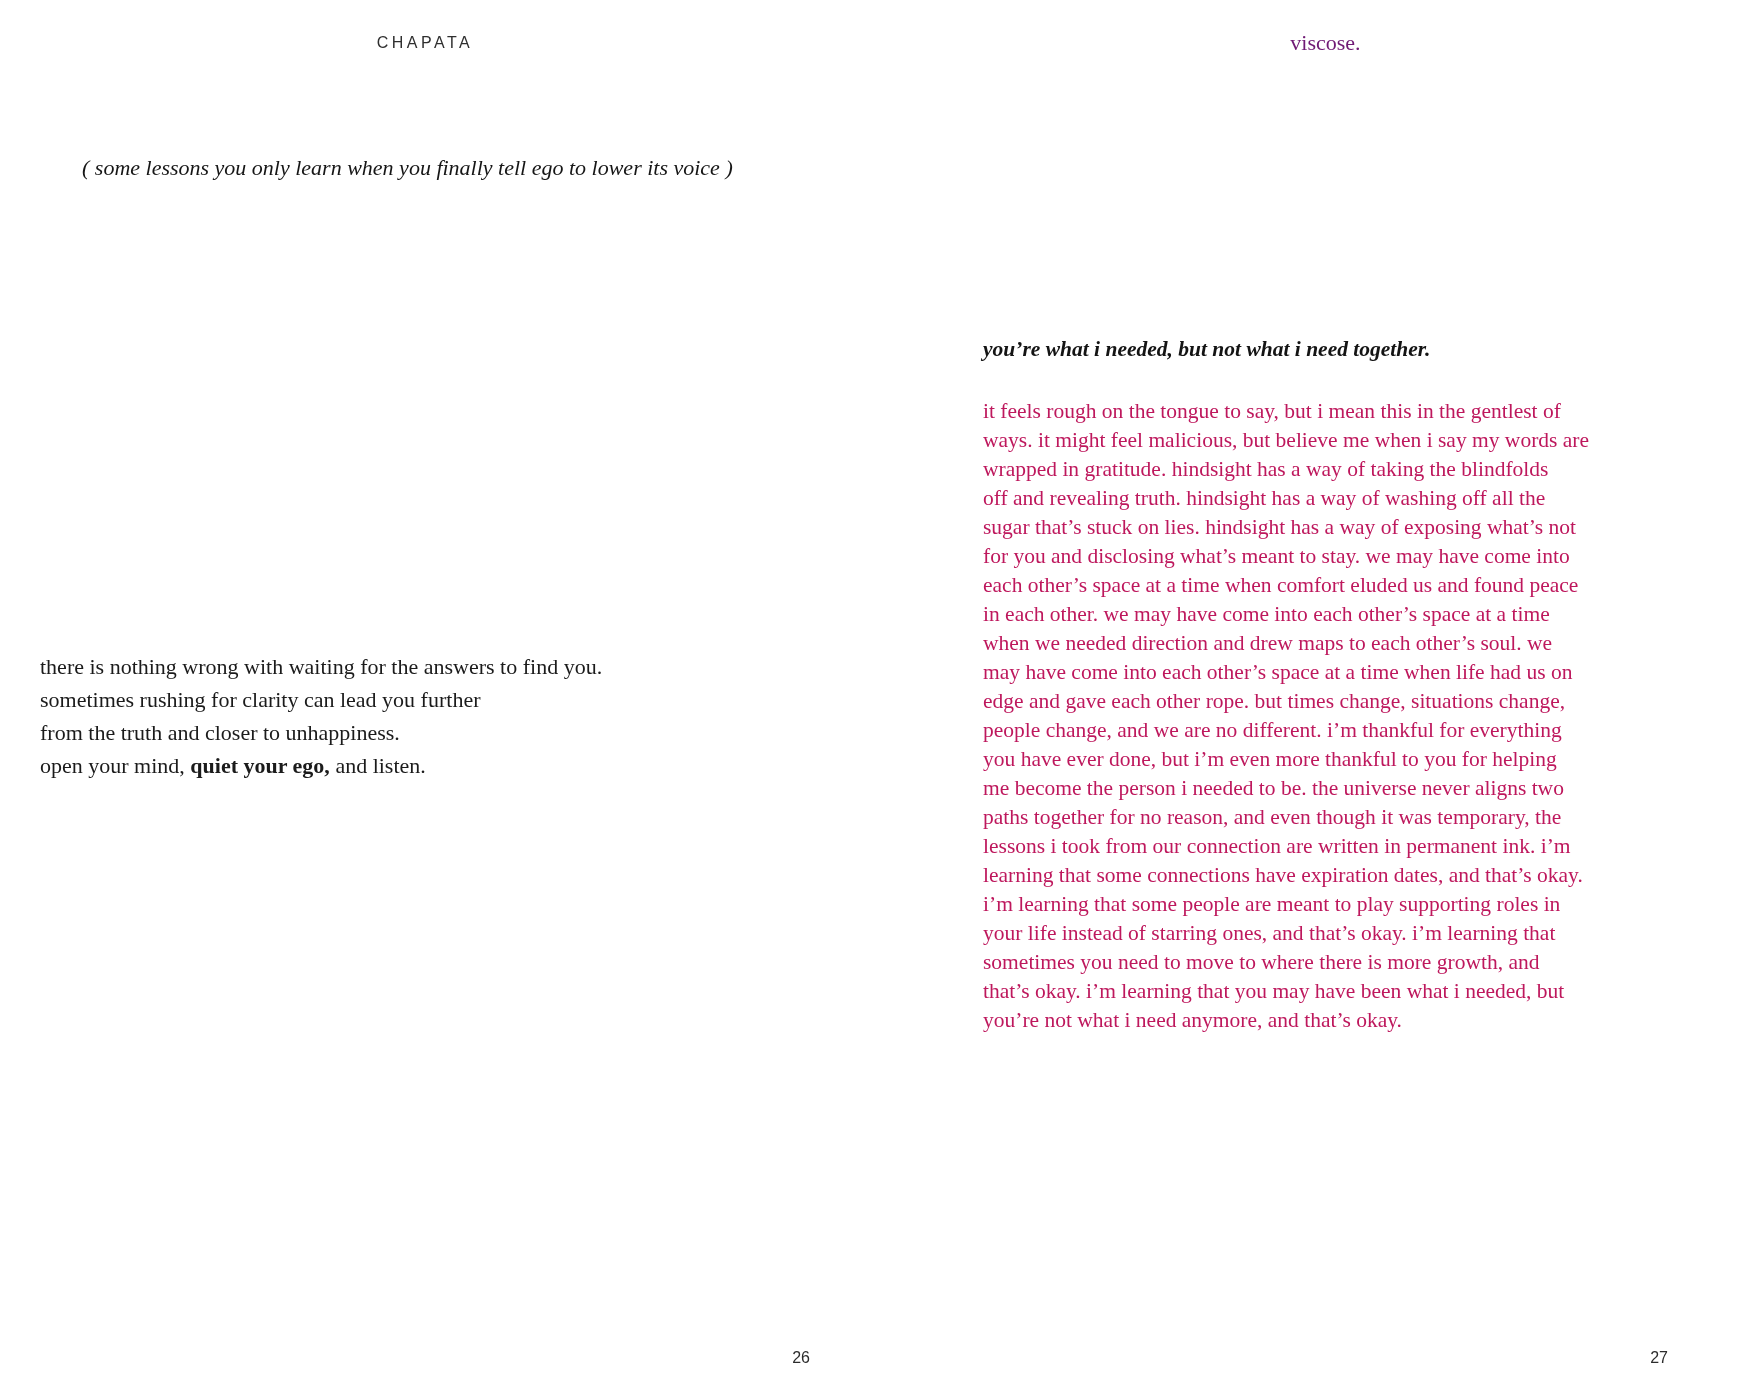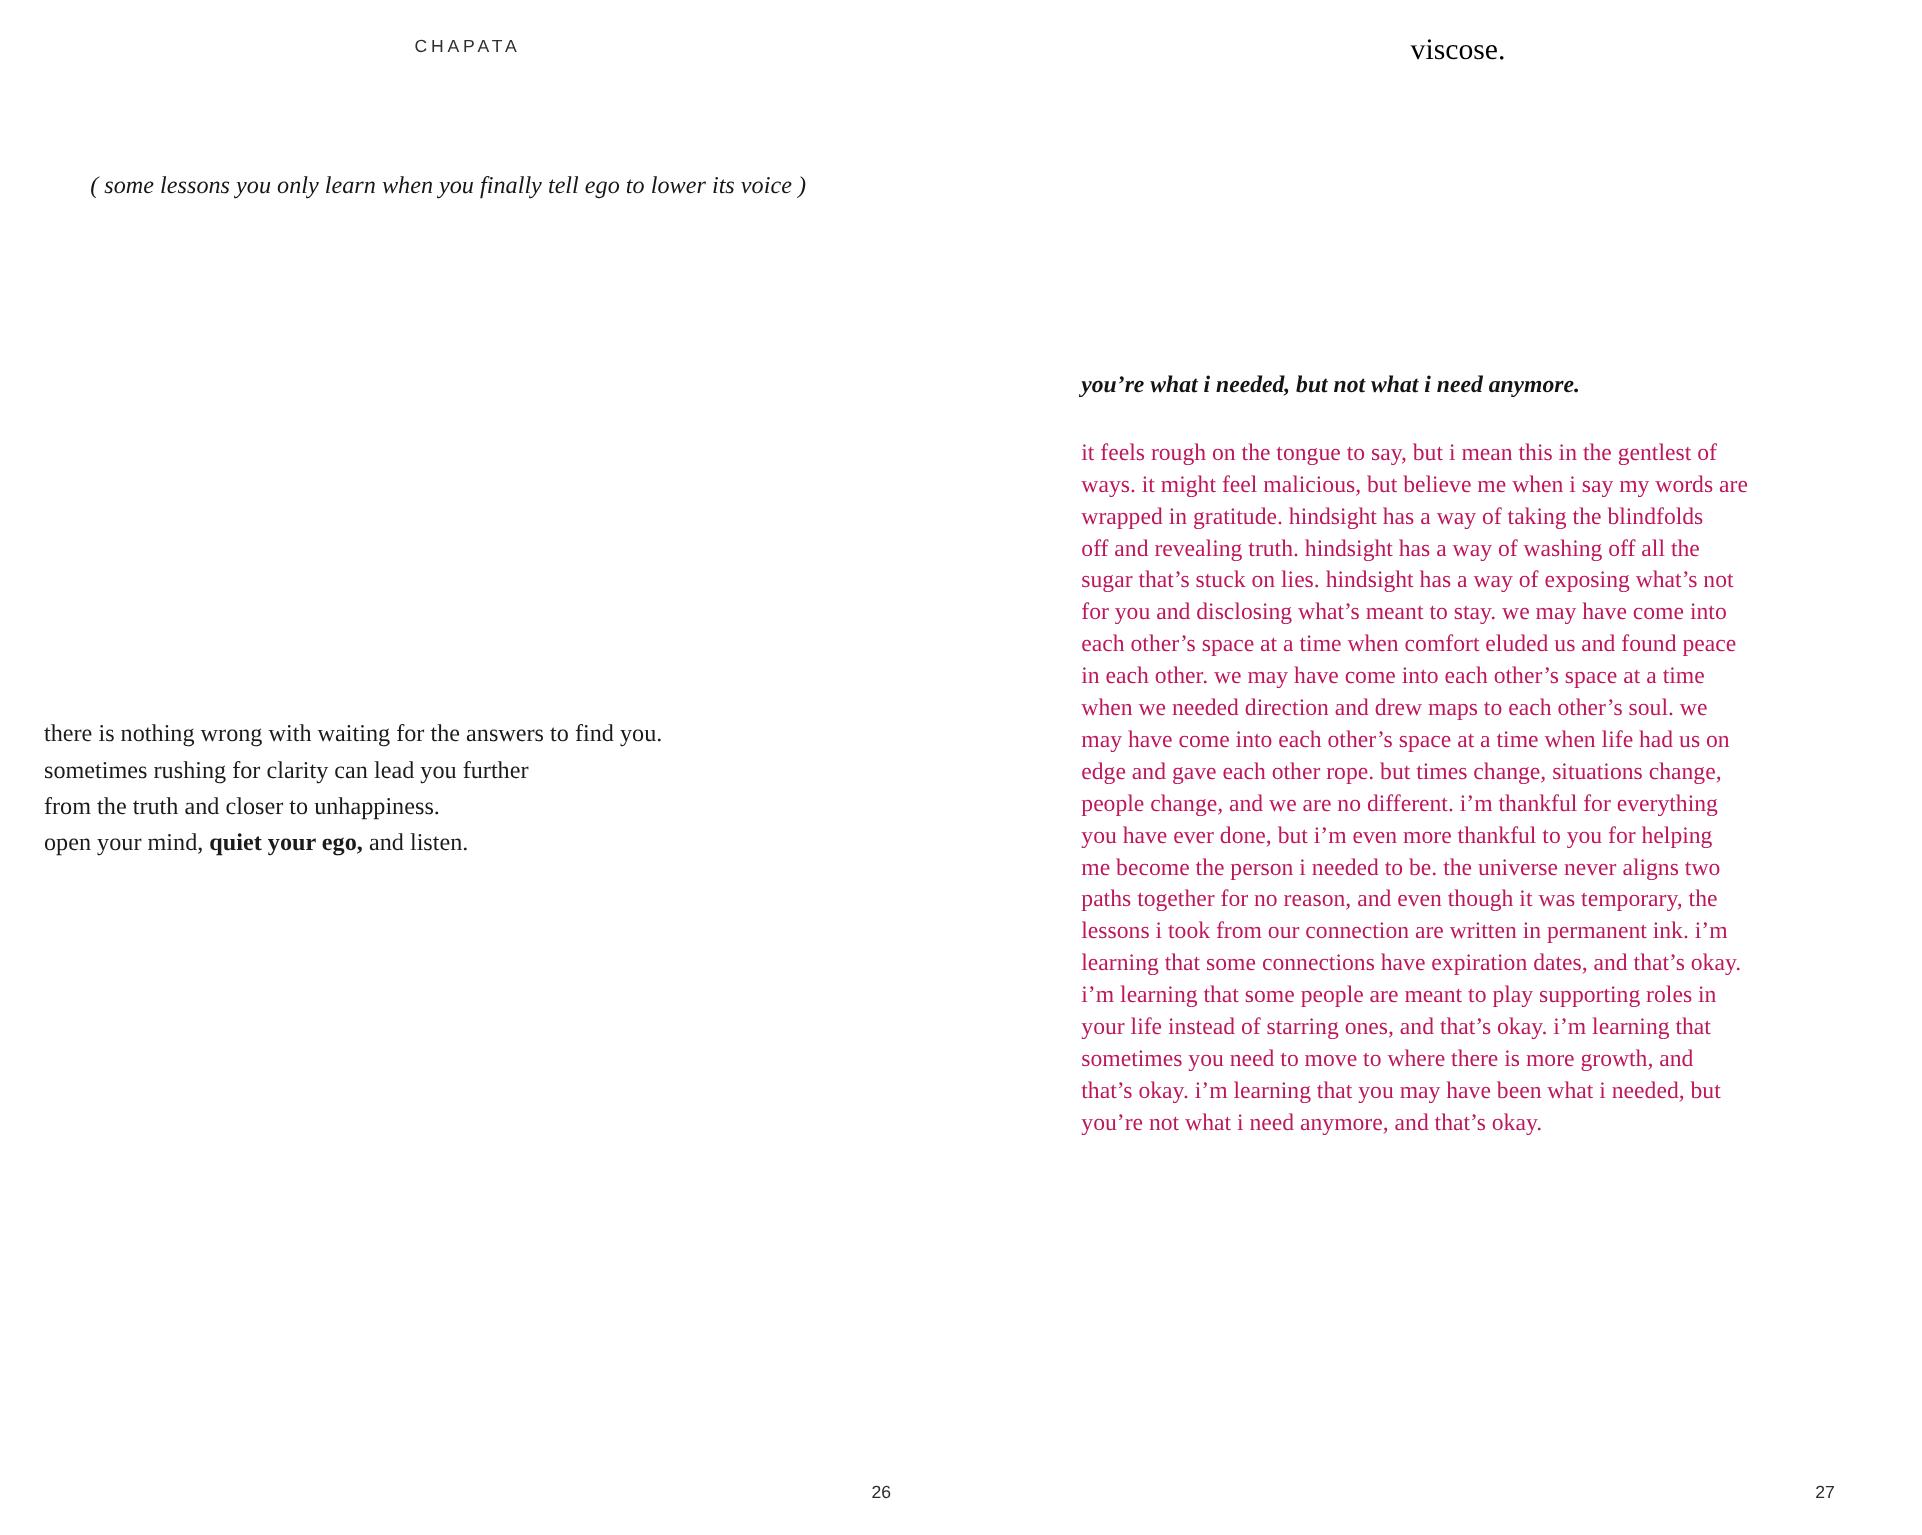--- a/index.html
+++ b/index.html
@@ -70,22 +70,22 @@
   #right-page .page-number { left: 110px; width: 685px; }
 
   
   .running-head-serif {
     position: absolute;
     left: 110px;
     width: 685px;
     top: 30px;
     text-align: center;
     font-family: "Liberation Serif", serif;
-    font-size: 27px;
-    color: #000000;
+    font-size: 22px;
+    color: #701a75;
   }
   .piece-title {
     position: absolute;
     left: 110px;
     top: 337px;
     width: 700px;
     font-style: italic;
     font-weight: bold;
     font-size: 21.5px;
     color: #141414;
@@ -117,21 +117,21 @@
       <div>from the truth and closer to unhappiness.</div>
       <div><span>open your mind, </span><span class="b">quiet your ego,</span><span> and listen.</span></div>
     </div>
 
     <div class="page-number">26</div>
   </div>
 
   <div class="page" id="right-page">
     <div class="running-head-serif">viscose.</div>
 
-    <div class="piece-title">you’re what i needed, but not what i need anymore.</div>
+    <div class="piece-title">you’re what i needed, but not what i need together.</div>
 
     <div class="piece-body">it feels rough on the tongue to say, but i mean this in the gentlest of
 ways. it might feel malicious, but believe me when i say my words are
 wrapped in gratitude. hindsight has a way of taking the blindfolds
 off and revealing truth. hindsight has a way of washing off all the
 sugar that’s stuck on lies. hindsight has a way of exposing what’s not
 for you and disclosing what’s meant to stay. we may have come into
 each other’s space at a time when comfort eluded us and found peace
 in each other. we may have come into each other’s space at a time
 when we needed direction and drew maps to each other’s soul. we

